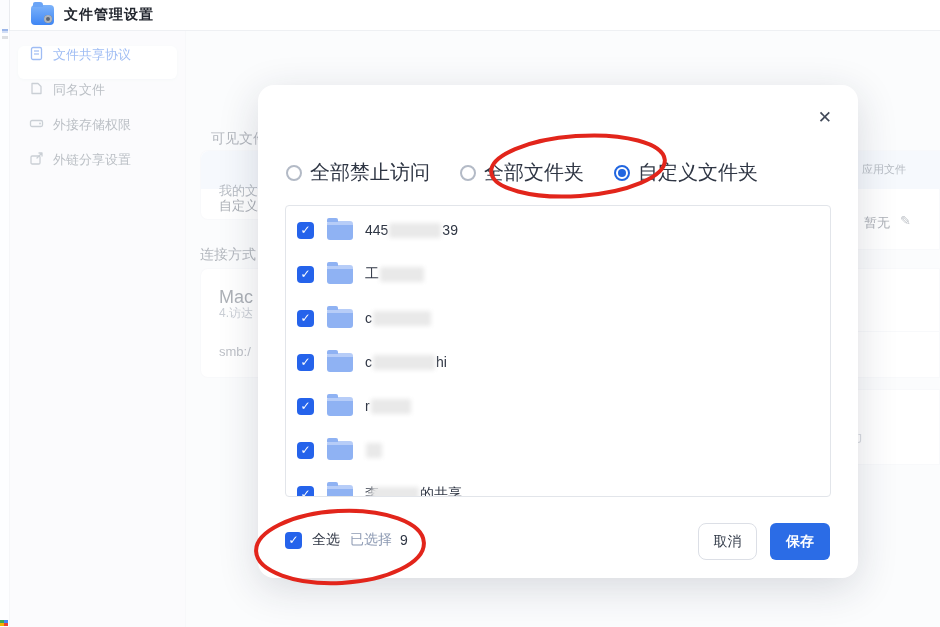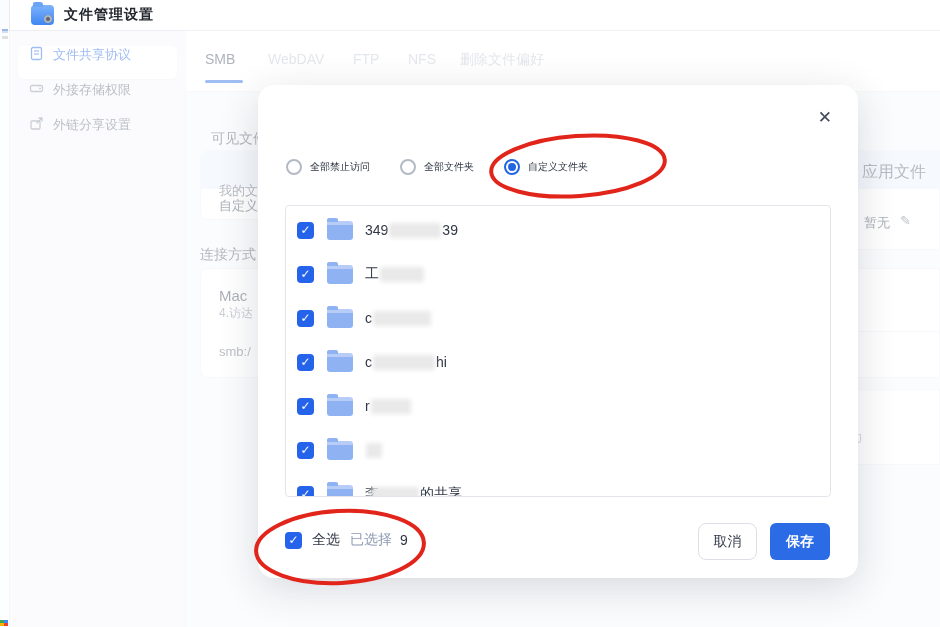--- a/index.html
+++ b/index.html
@@ -48,21 +48,21 @@
 
   
   .modal { position:absolute; left:258px; top:85px; width:600px; height:493px; background:#fff; border-radius:16px; box-shadow:0 10px 40px rgba(30,40,60,.16); z-index:10; }
   .modal-title { position:absolute; left:28px; top:24px; font-size:18px; font-weight:bold; color:#222834; }
   .modal-close { position:absolute; right:26px; top:24px; font-size:17px; color:#424a59; cursor:pointer; line-height:1; }
   .radio-row { position:absolute; left:28px; top:74px; display:flex; align-items:center; }
   .radio-item { display:flex; align-items:center; margin-right:30px; cursor:pointer; }
   .radio { width:16px; height:16px; border-radius:50%; border:2px solid #b3bac6; background:#fff; position:relative; flex:none; }
   .radio.on { border-color:#2166e0; }
   .radio.on::after { content:""; position:absolute; left:2px; top:2px; width:8px; height:8px; border-radius:50%; background:#2166e0; }
-  .radio-label { margin-left:8px; font-size:10px; color:#2f3644; }
+  .radio-label { margin-left:8px; font-size:20px; color:#2f3644; }
 
   .folder-list { position:absolute; left:27px; top:120px; width:546px; height:292px; border:1px solid #e2e5ea; border-radius:4px; background:#fff; overflow:hidden; padding-top:2px; }
   .f-row { height:44px; display:flex; align-items:center; padding-left:11px; cursor:pointer; }
   .checkbox { width:17px; height:17px; border-radius:4px; background:#2563eb; color:#fff; font-size:12px; font-weight:bold; display:flex; align-items:center; justify-content:center; flex:none; }
   .folder-ico { position:relative; width:26px; height:19px; margin-left:13px; border-radius:2px 3px 3px 3px; background:linear-gradient(180deg,#b7cdf8 0%,#b7cdf8 22%,#8fb2f3 23%,#8fb2f3 100%); flex:none; }
   .folder-ico::before { content:""; position:absolute; left:0; top:-3px; width:11px; height:4px; border-radius:2px 2px 0 0; background:#8fb2f3; }
   .f-name { margin-left:12px; font-size:14px; color:#2f3644; display:flex; align-items:center; white-space:nowrap; }
   .blur-patch { display:inline-block; height:15px; background:#e9e9e9; border-radius:2px; filter:blur(2px); margin:0 1px; vertical-align:middle; }
 
   .footer-selectall { position:absolute; left:27px; top:446px; display:flex; align-items:center; }
@@ -104,66 +104,66 @@
             <rect x="2.5" y="1.5" width="10" height="12" rx="1.5" class="stroke" stroke-width="1.3"></rect>
             <line x1="5" y1="5" x2="10" y2="5" class="stroke" stroke-width="1.2"></line>
             <line x1="5" y1="8" x2="10" y2="8" class="stroke" stroke-width="1.2"></line>
           </svg>
       </span>
       <span>文件共享协议</span>
     </div>
     <div class="side-item">
       <span class="side-ico">
         <svg viewBox="0 0 15 15" fill="none">
+            <path d="M3 2.5 L9 2.5 L12 5.5 L12 12.5 L3 12.5 Z" class="stroke" stroke-width="1.3" stroke-linejoin="round"></path>
+          </svg>
+      </span>
+      <span>同名文件</span>
+    </div>
+    <div class="side-item">
+      <span class="side-ico">
+        <svg viewBox="0 0 15 15" fill="none">
             <rect x="1.5" y="4.5" width="12" height="6" rx="1.5" class="stroke" stroke-width="1.3"></rect>
             <circle cx="11" cy="7.5" r="0.9" fill="#8b95a3"></circle>
           </svg>
       </span>
       <span>外接存储权限</span>
     </div>
     <div class="side-item">
       <span class="side-ico">
         <svg viewBox="0 0 15 15" fill="none">
             <rect x="2" y="5" width="9" height="8" rx="1.2" class="stroke" stroke-width="1.3"></rect>
             <path d="M8 7 L13 2 M13 2 L10 2 M13 2 L13 5" class="stroke" stroke-width="1.3" stroke-linecap="round"></path>
           </svg>
       </span>
       <span>外链分享设置</span>
     </div>
   </div>
 
   <div class="main-bg">
-    <div class="tabbar">
-      <span class="tab active" style="left:19px;">SMB</span>
-      <span class="tab" style="left:82px;">WebDAV</span>
-      <span class="tab" style="left:167px;">FTP</span>
-      <span class="tab" style="left:222px;">NFS</span>
-      <span class="tab" style="left:274px;">删除文件偏好</span>
-      <span class="tab-underline"></span>
-    </div>
 
     <div class="bg-label" style="left:14px; top:99px;margin-left:11px;">可见文件</div>
 
     <div class="bg-card" style="left:14px; top:119px; width:72px; height:70px; border-radius:8px 0 0 8px; border-right:none;">
       <div class="bg-band" style="left:0; top:0; width:72px; height:38px; border-radius:8px 0 0 0;"></div>
       <div style="position:absolute; left:18px; top:11px; font-size:13px; color:#5f6a7a;margin-top:20px;">我的文</div>
       <div style="position:absolute; left:18px; top:46px; font-size:13px; color:#454e5c;">自定义</div>
     </div>
 
     <div class="bg-card" style="left:668px; top:119px; width:86px; height:100px; border-left:none; border-radius:0;">
       <div class="bg-band" style="left:0; top:0; width:86px; height:38px;"></div>
-      <div style="position:absolute; left:8px; top:11px; font-size:16px; color:#5f6a7a;font-family:Liberation Mono, monospace;">应用文件</div>
+      <div style="position:absolute; left:8px; top:11px; font-size:11px; color:#5f6a7a;font-family:Liberation Mono, monospace;">应用文件</div>
       <div style="position:absolute; left:10px; top:63px; font-size:13px; color:#454e5c;">暂无</div>
       <div style="position:absolute; left:46px; top:62px; font-size:13px; color:#6b7480;">✎</div>
     </div>
 
     <div class="bg-label" style="left:14px; top:215px;">连接方式</div>
 
     <div class="bg-card" style="left:14px; top:237px; width:72px; height:110px; border-radius:8px 0 0 8px; border-right:none;">
-      <div style="position:absolute; left:18px; top:18px; font-size:15px; color:#4a5361;">Mac</div>
+      <div style="position:absolute; left:18px; top:18px; font-size:18px; color:#4a5361;">Mac</div>
       <div style="position:absolute; left:18px; top:36px; font-size:12px; color:#8a93a2;">4.访达</div>
       <div style="position:absolute; left:18px; top:75px; font-size:13px; color:#6b7280;">smb:/</div>
     </div>
     <div class="bg-card" style="left:668px; top:237px; width:86px; height:110px; border-left:none; border-radius:0;">
       <div style="position:absolute; left:0; top:62px; width:86px; border-top:1px solid #f0f1f5;"></div>
     </div>
 
     <div class="bg-card" style="left:668px; top:358px; width:86px; height:76px; border-left:none; border-radius:0;">
       <div style="position:absolute; left:2px; top:42px; font-size:12px; color:#aab1bc;">J</div>
     </div>
@@ -187,21 +187,21 @@
         <span class="radio on"></span>
         <span class="radio-label">自定义文件夹</span>
       </div>
     </div>
 
     <div class="folder-list">
       <div class="f-row">
         <span class="checkbox">✓</span>
         <span class="folder-ico"></span>
         <span class="f-name">
-            <span>349</span>
+            <span>445</span>
             <span class="blur-patch" style="width:52px;"></span>
             <span>39</span>
           </span>
       </div>
       <div class="f-row">
         <span class="checkbox">✓</span>
         <span class="folder-ico"></span>
         <span class="f-name">
             <span>工</span>
             <span class="blur-patch" style="width:44px;"></span>

